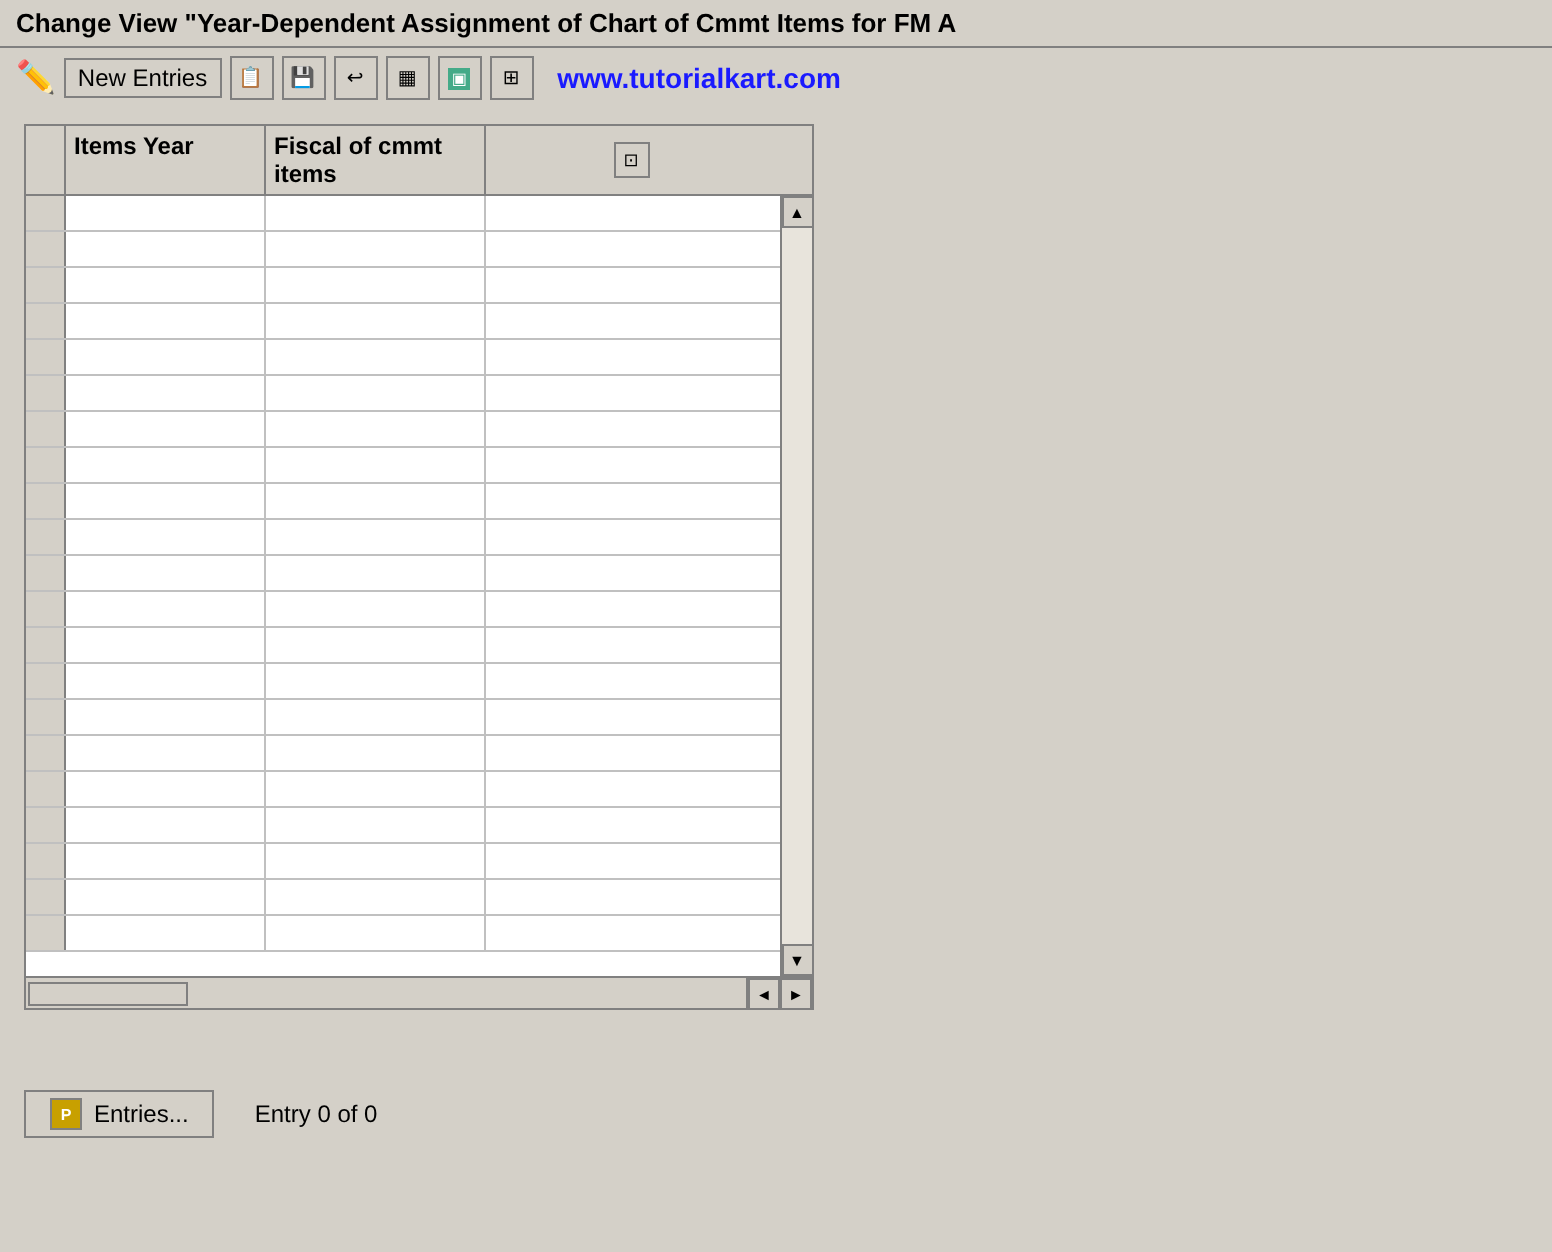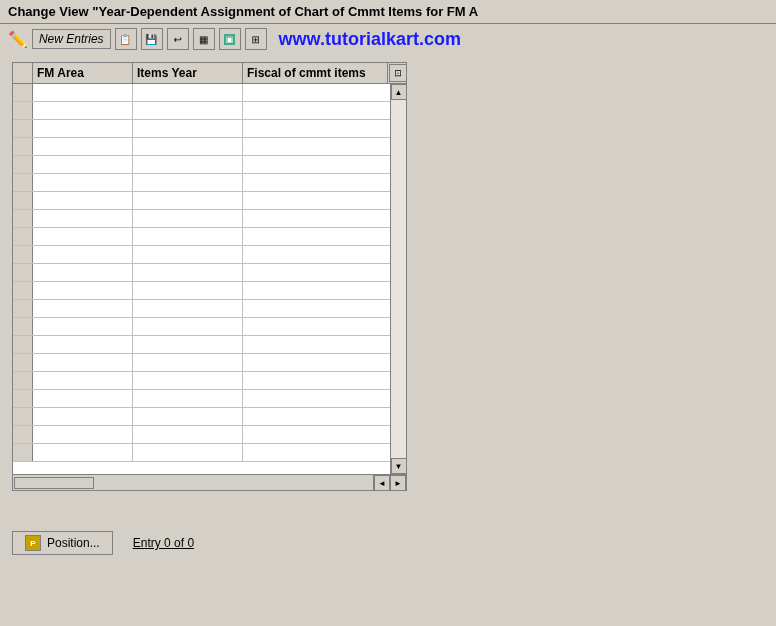--- a/index.html
+++ b/index.html
@@ -44,26 +44,25 @@
     .new-entries-btn {
       display: flex;
       align-items: center;
       gap: 4px;
       padding: 2px 6px;
       background: #d4d0c8;
       border: 1px solid #808080;
       cursor: pointer;
       font-size: 12px;
       font-weight: normal;
-      font-style: italic;
     }
 
     .watermark {
       color: #1a1aff;
-      font-size: 18px;
+      font-size: 14px;
       font-weight: bold;
       margin-left: 8px;
       text-decoration: none;
     }
 
     .main-content {
       padding: 8px 12px;
       background-color: #d4d0c8;
     }
 
@@ -222,21 +221,20 @@
       padding: 3px 12px;
       background: #d4d0c8;
       border: 1px solid #808080;
       cursor: pointer;
       font-size: 12px;
     }
 
     .entry-count {
       font-size: 12px;
       color: #000;
-      text-decoration: underline;
     }
 
     .icon-position {
       width: 16px;
       height: 16px;
       background: #c8a000;
       border: 1px solid #808080;
       display: flex;
       align-items: center;
       justify-content: center;
@@ -279,21 +277,20 @@
   </button>
 
   <span class="watermark">www.tutorialkart.com</span>
 </div>
 
 <div class="main-content">
   <div class="table-container">
 
     <div class="table-header">
       <div class="table-header-cell"></div>
-      <div class="table-header-cell">FM Area</div>
       <div class="table-header-cell">Items Year</div>
       <div class="table-header-cell">Fiscal of cmmt items</div>
       <div class="table-header-cell">
         <button class="col-toggle-btn">⊡</button>
       </div>
     </div>
 
     <div class="table-scroll-area" style="height: 390px;">
 
       <div class="table-body">
@@ -449,16 +446,16 @@
           <span>►</span>
         </button>
       </div>
     </div>
   </div>
 </div>
 
 <div class="footer">
   <button class="position-btn">
     <div class="icon-position">P</div>
-    <span>Position...</span>
+    <span>Entries...</span>
   </button>
   <span class="entry-count">Entry 0 of 0</span>
 </div>
 
 </body></html>

